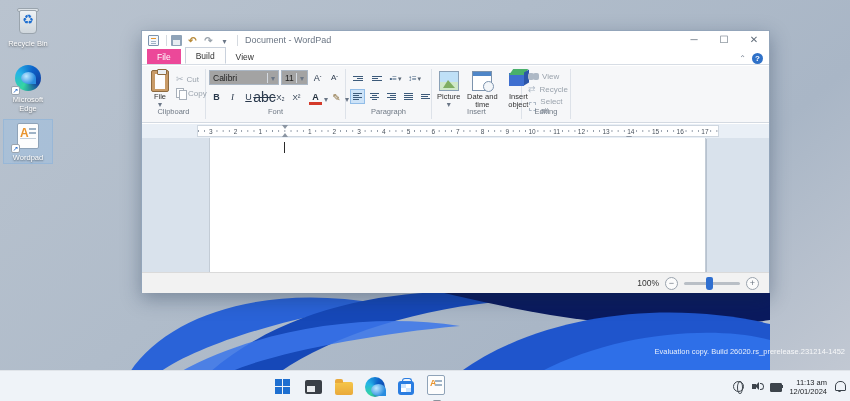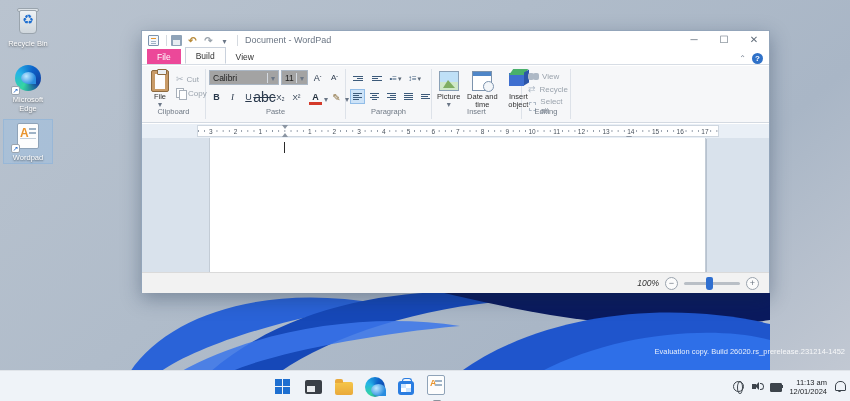--- a/index.html
+++ b/index.html
@@ -152,21 +152,21 @@
     border-left:3.5px solid transparent; border-right:3.5px solid transparent; border-bottom:4px solid #8b95a2; }
 
   #docarea { left:0; top:107px; width:100%; height:134px; background:#d9e2ec; overflow:hidden; }
   #page { position:absolute; left:67px; top:0; width:497px; height:140px; background:#fff;
     border:1px solid #c3ccd6; border-top:none; box-shadow:1px 1px 0 rgba(120,135,155,.35); }
   #caret { position:absolute; left:74px; top:4px; width:1px; height:11px; background:#2a2a2a; }
 
   #statusbar { left:0; top:241px; width:100%; height:21px; background:#f2f2f2; border-top:1px solid #dadada;
     display:flex; align-items:center; }
   #zoomctl { margin-left:auto; display:flex; align-items:center; gap:6px; padding-right:10px; }
-  #zoom-label { font-size:8.5px; color:#333;font-style:italic; }
+  #zoom-label { font-size:8.5px; color:#333; }
   .zbtn { width:13px; height:13px; border-radius:50%; border:1px solid #9aa3ad; color:#6a7480;
     font-size:9px; line-height:11px; text-align:center; background:#fbfbfb; }
   #ztrack { width:56px; height:3px; background:#b9bfc6; border-radius:2px; position:relative; }
   #zthumb { position:absolute; left:22px; top:-5px; width:7px; height:13px; background:#2f6fd0;
     border-radius:2px 2px 3px 3px; }
 
   
   #taskbar { left:0; bottom:0; width:100%; height:31px; background:#eff3f8;
     border-top:1px solid rgba(0,0,0,.06); }
   #tb-center { position:absolute; left:271px; top:0; height:31px; display:flex; align-items:center; gap:9px; }
@@ -342,21 +342,21 @@
           <span class="fbtn" style="text-decoration:underline;">U</span>
           <span class="fbtn" style="text-decoration:line-through; font-size:14px;">abc</span>
           <span class="fbtn" style="font-size:8px;">X₂</span>
           <span class="fbtn" style="font-size:8px;">X²</span>
           <span class="fsep"></span>
           <span class="fbtn color-a">A</span>
           <span class="caret-down"></span>
           <span class="fbtn pen-g">✎</span>
           <span class="caret-down"></span>
         </div>
-        <span class="glabel">Paste</span>
+        <span class="glabel">Font</span>
       </div>
       <span class="gsep"></span>
 
       <div class="rgroup" style="width:85px; padding:5px 4px 0;">
         <div style="display:flex; gap:4px; align-items:center;">
           <span class="fbtn">
             <span class="bars" style="width:10px;">
                 <i style="width:10px"></i>
                 <i style="width:6px;margin-left:4px"></i>
                 <i style="width:10px"></i>

